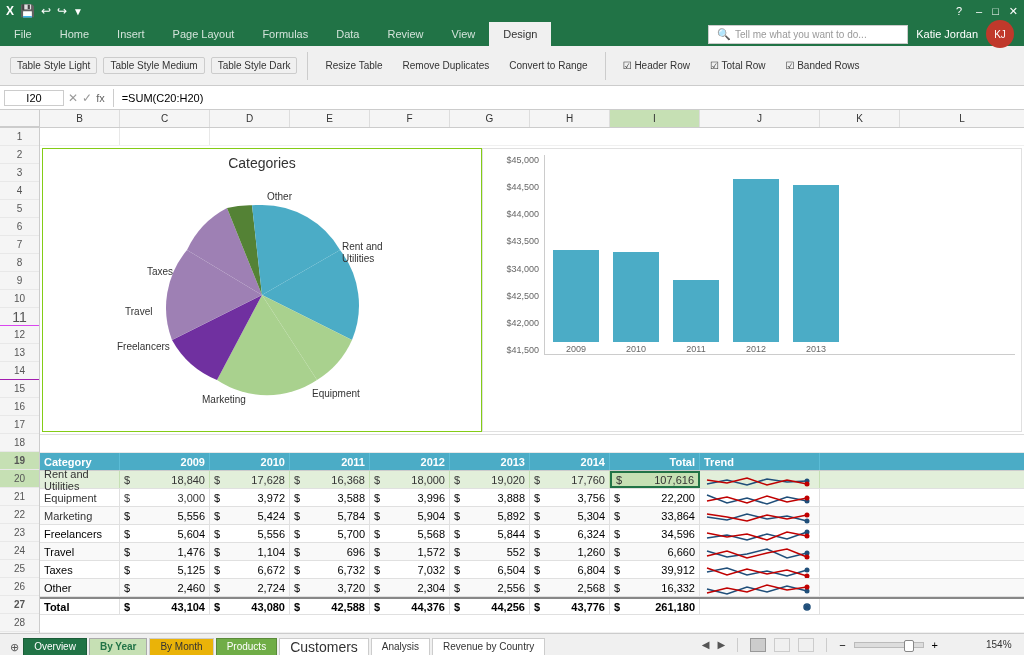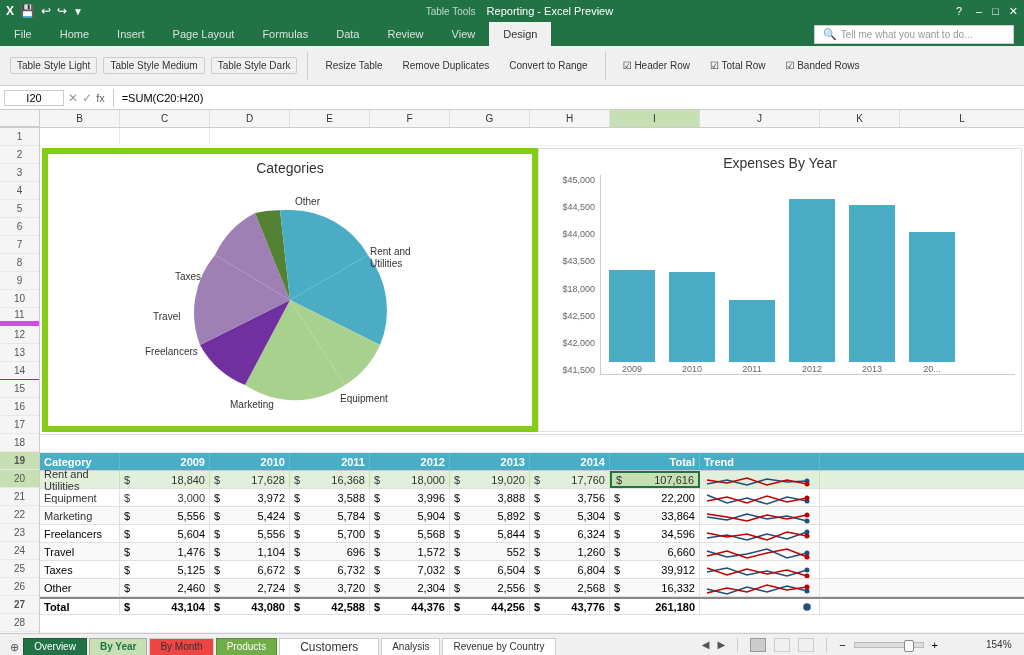--- a/index.html
+++ b/index.html
@@ -25,24 +25,20 @@
 </head>
 <body>
 
 <div class="title-bar">
   <div class="title-bar-left">
     <span class="xl-icon">X</span>
     <span style="color:#fff;font-size:12px;cursor:pointer;">💾</span>
     <span style="color:#fff;font-size:12px;cursor:pointer;">↩</span>
     <span style="color:#fff;font-size:12px;cursor:pointer;">↪</span>
     <span style="color:#fff;font-size:10px;cursor:pointer;">▼</span>
-  </div>
-  <div class="title-bar-center">
-    <span style="margin-right:8px;color:rgba(255,255,255,0.7);font-size:10px;">Table Tools</span>
-    <span>Reporting - Excel Preview</span>
   </div>
   <div class="title-bar-right">
     <span style="color:#fff;cursor:pointer;">?</span>
     <span style="color:#fff;cursor:pointer;margin-left:8px;">–</span>
     <span style="color:#fff;cursor:pointer;margin-left:4px;">□</span>
     <span style="color:#fff;cursor:pointer;margin-left:4px;">✕</span>
   </div>
 </div>
 
 <div class="ribbon-tabs">
@@ -54,20 +50,24 @@
   <div class="ribbon-tab">Data</div>
   <div class="ribbon-tab">Review</div>
   <div class="ribbon-tab">View</div>
   <div class="ribbon-tab active">Design</div>
   <div style="flex:1; background:#217346;"></div>
   <div style="display:flex;align-items:center;padding:0 10px;background:#217346;gap:8px;">
     <div style="background:#fff;border:1px solid #ccc;padding:2px 8px;width:200px;font-size:11px;display:flex;align-items:center;gap:4px;">
       <span>🔍</span>
       <span style="color:#999;font-size:10px;">Tell me what you want to do...</span>
     </div>
+    <div class="user-area">
+      <span style="color:#fff;font-size:11px;">Katie Jordan</span>
+      <div class="avatar">KJ</div>
+    </div>
   </div>
 </div>
 
 <div style="height:40px;background:#f0f0f0;border-bottom:1px solid #ccc;display:flex;align-items:center;padding:0 10px;gap:6px;">
   <button class="toolbar-btn" style="font-size:10px;border:1px solid #ccc;">Table Style Light</button>
   <button class="toolbar-btn" style="font-size:10px;border:1px solid #ccc;">Table Style Medium</button>
   <button class="toolbar-btn" style="font-size:10px;border:1px solid #ccc;">Table Style Dark</button>
   <span style="border-left:1px solid #ccc;height:28px;margin:0 4px;"></span>
   <button class="toolbar-btn">Resize Table</button>
   <button class="toolbar-btn">Remove Duplicates</button>
@@ -110,21 +110,21 @@
       <div style="height:18px;display:flex;align-items:center;justify-content:center;font-size:10px;color:#555;border-bottom:1px solid #e8e8e8;">1</div>
       <div style="height:18px;display:flex;align-items:center;justify-content:center;font-size:10px;color:#555;border-bottom:1px solid #e8e8e8;">2</div>
       <div style="height:18px;display:flex;align-items:center;justify-content:center;font-size:10px;color:#555;border-bottom:1px solid #e8e8e8;">3</div>
       <div style="height:18px;display:flex;align-items:center;justify-content:center;font-size:10px;color:#555;border-bottom:1px solid #e8e8e8;">4</div>
       <div style="height:18px;display:flex;align-items:center;justify-content:center;font-size:10px;color:#555;border-bottom:1px solid #e8e8e8;">5</div>
       <div style="height:18px;display:flex;align-items:center;justify-content:center;font-size:10px;color:#555;border-bottom:1px solid #e8e8e8;">6</div>
       <div style="height:18px;display:flex;align-items:center;justify-content:center;font-size:10px;color:#555;border-bottom:1px solid #e8e8e8;">7</div>
       <div style="height:18px;display:flex;align-items:center;justify-content:center;font-size:10px;color:#555;border-bottom:1px solid #e8e8e8;">8</div>
       <div style="height:18px;display:flex;align-items:center;justify-content:center;font-size:10px;color:#555;border-bottom:1px solid #e8e8e8;">9</div>
       <div style="height:18px;display:flex;align-items:center;justify-content:center;font-size:10px;color:#555;border-bottom:1px solid #e8e8e8;">10</div>
-      <div style="height:18px;display:flex;align-items:center;justify-content:center;font-size:10px;color:#555;border-bottom:5px solid #d946ef;">11</div>
+      <div style="height:18px;display:flex;align-items:center;justify-content:center;font-size:14px;color:#555;border-bottom:1px solid #d946ef;">11</div>
       <div style="height:18px;display:flex;align-items:center;justify-content:center;font-size:10px;color:#555;border-bottom:1px solid #e8e8e8;">12</div>
       <div style="height:18px;display:flex;align-items:center;justify-content:center;font-size:10px;color:#555;border-bottom:1px solid #e8e8e8;">13</div>
       <div style="height:18px;display:flex;align-items:center;justify-content:center;font-size:10px;color:#555;border-bottom:1px solid #a21caf;">14</div>
       <div style="height:18px;display:flex;align-items:center;justify-content:center;font-size:10px;color:#555;border-bottom:1px solid #e8e8e8;">15</div>
       <div style="height:18px;display:flex;align-items:center;justify-content:center;font-size:10px;color:#555;border-bottom:1px solid #e8e8e8;">16</div>
       <div style="height:18px;display:flex;align-items:center;justify-content:center;font-size:10px;color:#555;border-bottom:1px solid #e8e8e8;">17</div>
       <div style="height:18px;display:flex;align-items:center;justify-content:center;font-size:10px;color:#555;border-bottom:1px solid #e8e8e8;">18</div>
       <div style="height:18px;display:flex;align-items:center;justify-content:center;font-size:10px;color:#555;border-bottom:1px solid #e8e8e8;font-weight:bold;background:#c6e0b4;">19</div>
       <div style="height:18px;display:flex;align-items:center;justify-content:center;font-size:10px;color:#555;border-bottom:1px solid #e8e8e8;background:#c6e0b4;">20</div>
       <div style="height:18px;display:flex;align-items:center;justify-content:center;font-size:10px;color:#555;border-bottom:1px solid #e8e8e8;">21</div>
@@ -143,21 +143,21 @@
       <div style="height:18px;display:flex;border-bottom:1px solid #f0f0f0;">
         <div style="width:80px;border-right:1px solid #e8e8e8;"></div>
         <div style="width:90px;border-right:1px solid #e8e8e8;"></div>
         <div style="flex:1;"></div>
       </div>
 
       <div style="display:flex;height:18px*16;border-bottom:1px solid #ddd;position:relative;">
 
         <div style="position:absolute;top:0;left:0;right:0;height:288px;display:flex;background:#fff;">
 
-          <div style="width:496px;border:6px solid #84cc16;padding:6px;background:#fff;margin:2px;margin-right:0;">
+          <div style="width:440px;border:1px solid #84cc16;padding:6px;background:#fff;margin:2px;margin-right:0;">
             <div style="text-align:center;font-size:14px;color:#333;margin-bottom:4px;font-weight:normal;">Categories</div>
             <div style="display:flex;justify-content:center;position:relative;">
               <svg width="330" height="230">
 
                 <path d="M165,120 L165,30 A90,90 0 0,1 243,75 Z" fill="#4bacc6"></path>
                 <path d="M165,120 L243,75 A90,90 0 0,1 255,165 Z" fill="#4bacc6"></path>
 
                 <path d="M165,120 L255,165 A90,90 0 0,1 220,205 Z" fill="#a9d18e"></path>
 
                 <path d="M165,120 L220,205 A90,90 0 0,1 120,205 Z" fill="#a9d18e"></path>
@@ -177,29 +177,28 @@
                 <text x="28" y="140" font-size="10" fill="#333">Travel</text>
                 <text x="20" y="175" font-size="10" fill="#333">Freelancers</text>
                 <text x="105" y="228" font-size="10" fill="#333">Marketing</text>
                 <text x="215" y="222" font-size="10" fill="#333">Equipment</text>
                 <text x="170" y="25" font-size="10" fill="#333">Other</text>
               </svg>
             </div>
           </div>
 
           <div style="flex:1;border:1px solid #e0e0e0;padding:6px;background:#fff;margin:2px;margin-left:0;">
-            <div style="text-align:center;font-size:14px;color:#333;margin-bottom:4px;">Expenses By Year</div>
             <div style="position:relative;height:220px;">
 
               <div style="position:absolute;left:0;top:0;width:50px;height:200px;display:flex;flex-direction:column;justify-content:space-between;font-size:9px;color:#666;text-align:right;">
                 <span>$45,000</span>
                 <span>$44,500</span>
                 <span>$44,000</span>
                 <span>$43,500</span>
-                <span>$18,000</span>
+                <span>$34,000</span>
                 <span>$42,500</span>
                 <span>$42,000</span>
                 <span>$41,500</span>
               </div>
 
               <div style="position:absolute;left:55px;right:0;top:0;height:200px;display:flex;align-items:flex-end;gap:14px;border-left:1px solid #ccc;border-bottom:1px solid #ccc;padding:0 8px;padding-bottom:0;">
 
                 <div style="display:flex;flex-direction:column;align-items:center;">
                   <div style="width:46px;height:92px;background:#4bacc6;"></div>
                   <div style="font-size:9px;color:#666;margin-top:2px;">2009</div>
@@ -218,24 +217,20 @@
                 <div style="display:flex;flex-direction:column;align-items:center;">
                   <div style="width:46px;height:163px;background:#4bacc6;"></div>
                   <div style="font-size:9px;color:#666;margin-top:2px;">2012</div>
                 </div>
 
                 <div style="display:flex;flex-direction:column;align-items:center;">
                   <div style="width:46px;height:157px;background:#4bacc6;"></div>
                   <div style="font-size:9px;color:#666;margin-top:2px;">2013</div>
                 </div>
 
-                <div style="display:flex;flex-direction:column;align-items:center;">
-                  <div style="width:46px;height:130px;background:#4bacc6;"></div>
-                  <div style="font-size:9px;color:#666;margin-top:2px;">20...</div>
-                </div>
               </div>
             </div>
           </div>
         </div>
 
         <div style="height:288px;width:100%;"></div>
       </div>
 
       <div style="height:18px;border-bottom:1px solid #e8e8e8;"></div>
 
@@ -583,23 +578,23 @@
     </div>
   </div>
 </div>
 
 <div style="height:22px;background:#f0f0f0;border-top:1px solid #ccc;display:flex;align-items:center;justify-content:space-between;padding:0 8px;position:relative;">
 
   <div style="display:flex;align-items:flex-end;gap:2px;height:22px;">
     <button style="padding:2px 2px;font-size:11px;border:none;background:none;cursor:pointer;color:#555;">⊕</button>
     <div style="padding:2px 10px;font-size:10px;background:#217346;color:#fff;border:1px solid #1a5c37;cursor:pointer;height:18px;display:flex;align-items:center;">Overview</div>
     <div style="padding:2px 10px;font-size:10px;background:#c6e0b4;color:#217346;border:1px solid #aaa;cursor:pointer;height:18px;display:flex;align-items:center;font-weight:bold;">By Year</div>
-    <div style="padding:2px 10px;font-size:10px;background:#ef4444;color:#333;border:1px solid #ccc;cursor:pointer;height:18px;display:flex;align-items:center;">By Month</div>
+    <div style="padding:2px 10px;font-size:10px;background:#eab308;color:#333;border:1px solid #ccc;cursor:pointer;height:18px;display:flex;align-items:center;">By Month</div>
     <div style="padding:2px 10px;font-size:10px;background:#70ad47;color:#fff;border:1px solid #5a8a39;cursor:pointer;height:18px;display:flex;align-items:center;">Products</div>
-    <div style="padding:2px 20px;font-size:12px;background:#fff;color:#333;border:1px solid #ccc;cursor:pointer;height:18px;display:flex;align-items:center;">Customers</div>
+    <div style="padding:2px 10px;font-size:14px;background:#fff;color:#333;border:1px solid #ccc;cursor:pointer;height:18px;display:flex;align-items:center;">Customers</div>
     <div style="padding:2px 10px;font-size:10px;background:#fff;color:#333;border:1px solid #ccc;cursor:pointer;height:18px;display:flex;align-items:center;">Analysis</div>
     <div style="padding:2px 10px;font-size:10px;background:#fff;color:#333;border:1px solid #ccc;cursor:pointer;height:18px;display:flex;align-items:center;">Revenue by Country</div>
   </div>
 
   <div style="display:flex;align-items:center;gap:8px;">
 
     <span style="font-size:10px;cursor:pointer;color:#555;">◀</span>
     <span style="font-size:10px;cursor:pointer;color:#555;">▶</span>
     <span style="border-left:1px solid #ccc;height:14px;margin:0 4px;"></span>
 

